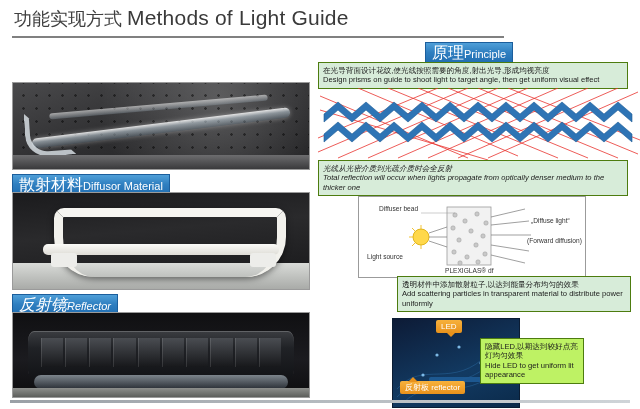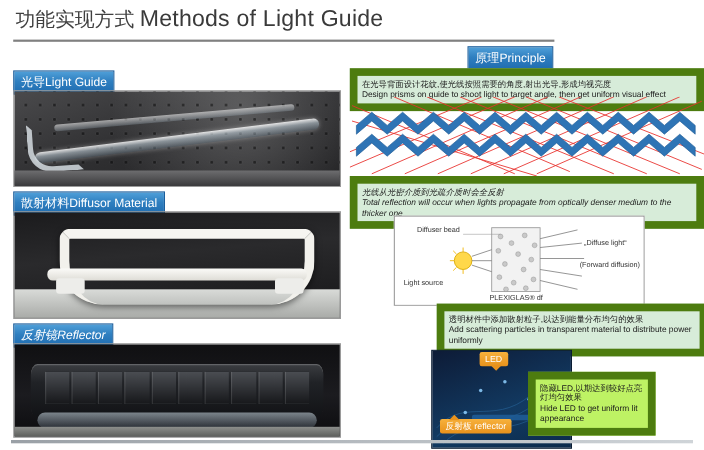--- a/index.html
+++ b/index.html
@@ -50,21 +50,21 @@
   .tab {
     position: absolute;
     background: linear-gradient(to bottom, #4f9fd8 0%, #2f7fc0 45%, #1f6cb0 100%);
     color: #ffffff;
     font-size: 11px;
     line-height: 16px;
     padding: 2px 6px;
     border: 1px solid #1b5e9c;
     white-space: nowrap;
   }
-  .tab .zh { font-size: 11px; }
+  .tab .zh { font-size: 16px; }
   .tab .en { font-size: 11px; }
   #tab-lightguide { left: 12px; top: 64px; }
   #tab-diffusor   { left: 12px; top: 174px; }
   #tab-reflector  { left: 12px; top: 294px; font-style: italic; }
   #tab-principle  { left: 425px; top: 42px; }
   
   .photo {
     position: absolute;
     border: 1px solid #9a9a9a;
     overflow: hidden;
@@ -191,21 +191,21 @@
   }
   .rf-ground {
     position: absolute; left:0; bottom:0; width:100%; height: 9px;
     background: linear-gradient(to bottom, #8d8f8c, #5d5f5c);
   }
 
   
   .textbox {
     position: absolute;
     background: #d7ecd9;
-    border: 7px solid #4d7c0f;
+    border: 1px solid #4d7c0f;
     color: #1b1b1b;
     font-size: 7.6px;
     line-height: 9.4px;
     padding: 3px 4px;
   }
   .textbox .zh { display:block; }
   .textbox .en { display:block; }
 
   #txt-prism { left: 318px; top: 62px; width: 300px; }
   #txt-tir   { left: 318px; top: 160px; width: 300px; font-style: italic; }
@@ -267,23 +267,20 @@
 </head>
 <body>
 
 <div class="slide">
 
   <div class="title">
     <span class="zh">功能实现方式 </span><span class="en">Methods of Light Guide</span>
   </div>
   <div class="title-rule"></div>
 
-  <div class="tab" id="tab-lightguide">
-    <span class="zh">光导</span><span class="en">Light Guide</span>
-  </div>
   <div class="photo" id="photo-lightguide">
     <div class="lg-bg"></div>
     <div class="lg-holes"></div>
     <div class="lg-rod2"></div>
     <div class="lg-rod"></div>
     <div class="lg-hook"></div>
     <div class="lg-strip"></div>
   </div>
 
   <div class="tab" id="tab-diffusor">

